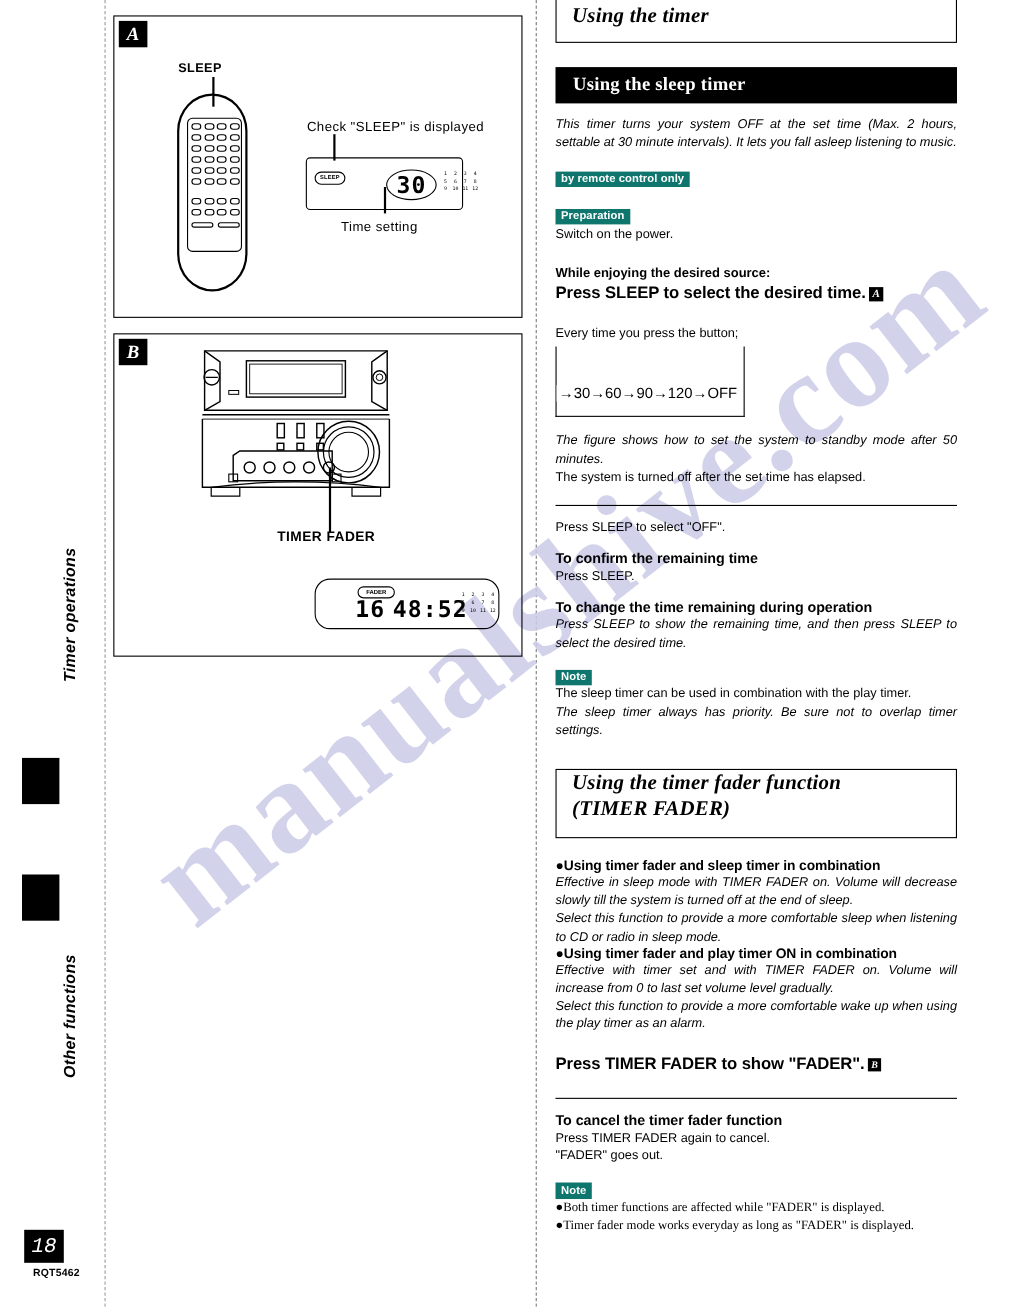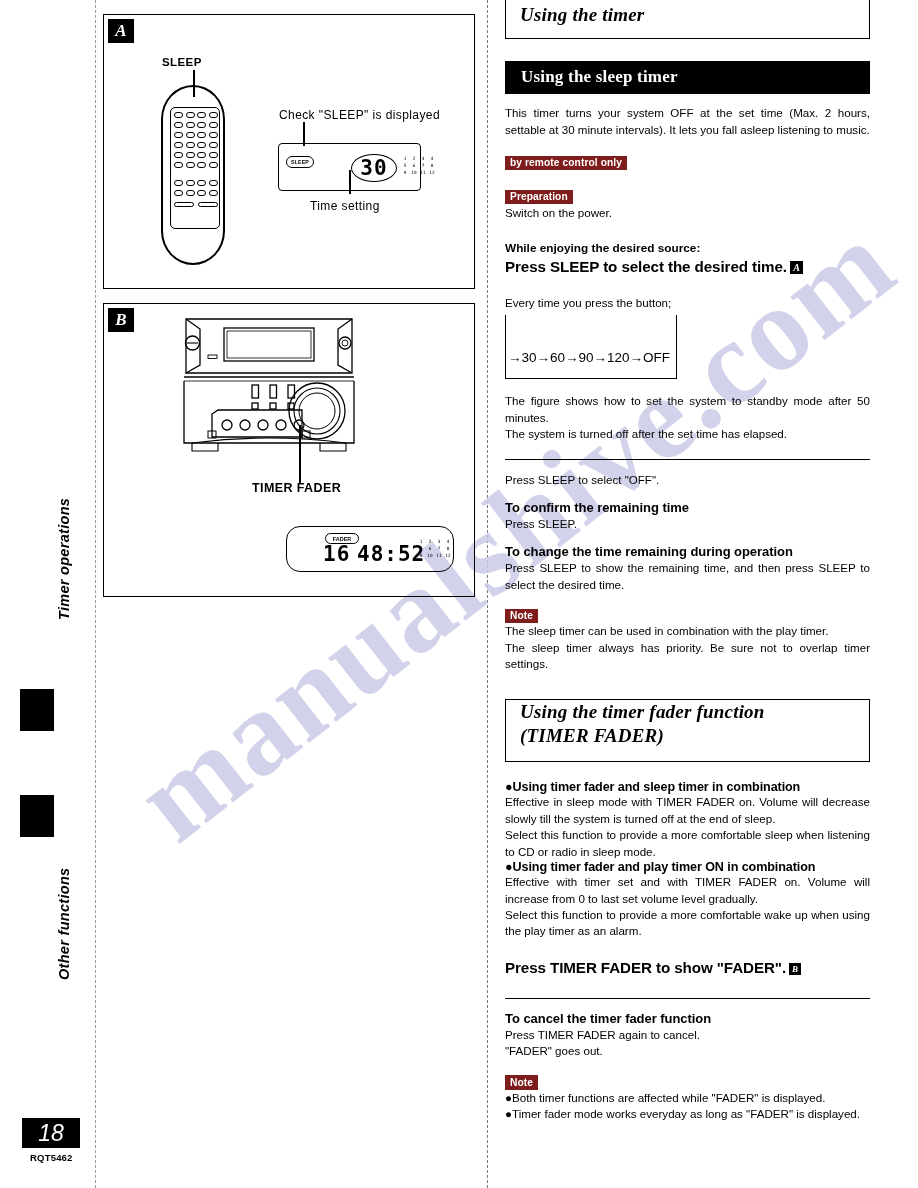--- a/index.html
+++ b/index.html
@@ -63,26 +63,26 @@
     left: 20px;
     width: 34px; height: 42px;
     background: #000;
   }
   #side-mark-1 { top: 689px; }
   #side-mark-2 { top: 795px; }
 
   #page-badge {
     position: absolute;
     left: 22px; top: 1118px;
-    width: 58px; height: 30px;
+    width: 36px; height: 30px;
     background: #000;
     color: #fff;
-    font-family: Liberation Sans, sans-serif;
+    font-family: Liberation Mono, monospace;
     font-style: italic;
-    font-size: 23px;
+    font-size: 19px;
     display: flex; align-items: center; justify-content: center;
   }
   #doc-code {
     position: absolute;
     left: 30px; top: 1152px;
     font-size: 9.5px;
     font-weight: 700;
     letter-spacing: .2px;
   }
 
@@ -281,24 +281,25 @@
     font-size: 17px;
     letter-spacing: .2px;
     padding: 6px 0 7px 16px;
     margin-bottom: 11px;
   }
   .body-text {
     font-size: 11.6px;
     line-height: 1.42;
     text-align: justify;
     margin-bottom: 11px;
+    font-style: italic;
   }
   .tag {
     display: inline-block;
-    background: #7f1d1d; color: #fff;
+    background: #0f766e; color: #fff;
     font-size: 10.2px;
     font-weight: 700;
     padding: 1.5px 5px 2px 5px;
     letter-spacing: .1px;
   }
   .sub-bold {
     font-size: 11.8px;
     font-weight: 700;
     line-height: 1.38;
     margin-bottom: 1px;
@@ -362,21 +363,21 @@
   .bullet-head {
     font-size: 12.6px;
     font-weight: 700;
     letter-spacing: -.1px;
     margin-bottom: 0px;
   }
   .note-list {
     font-size: 11.6px;
     line-height: 1.42;
   }
-  .note-list div { text-align: justify; }
+  .note-list div { text-align: justify; font-family: Liberation Serif, serif; }
 </style>
 </head>
 <body>
 
 <div id="watermark">
   <span>manualshive.com</span>
 </div>
 
 <div id="crop-dash-left"></div>
 <div id="col-divider"></div>

